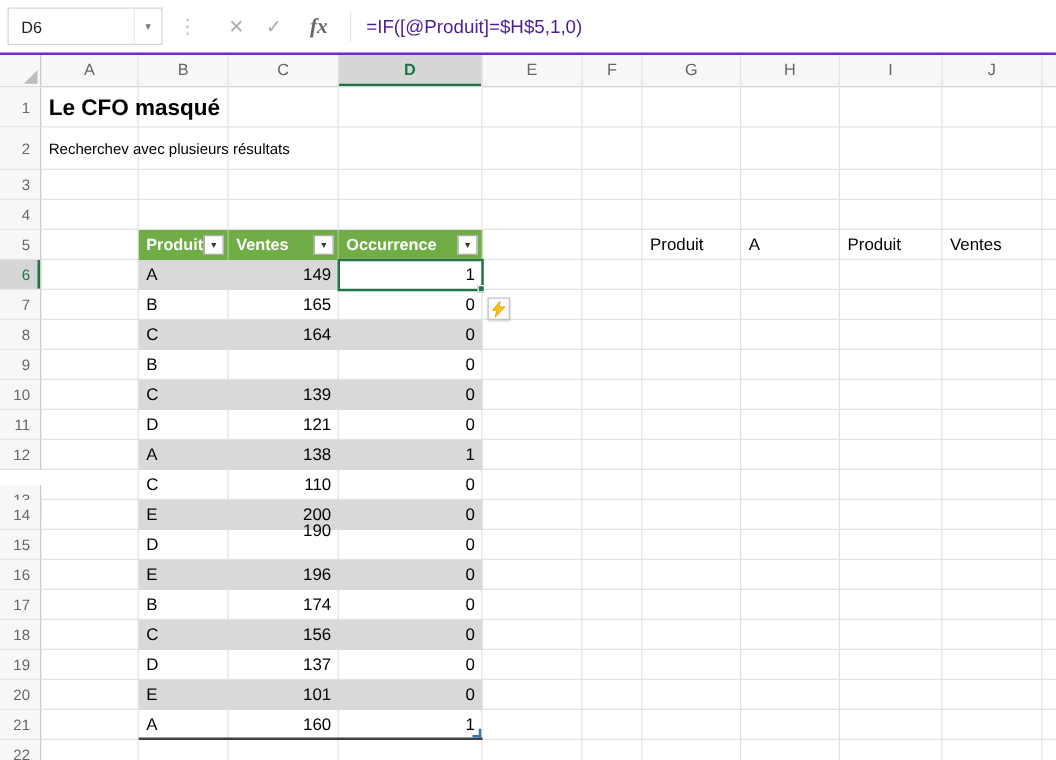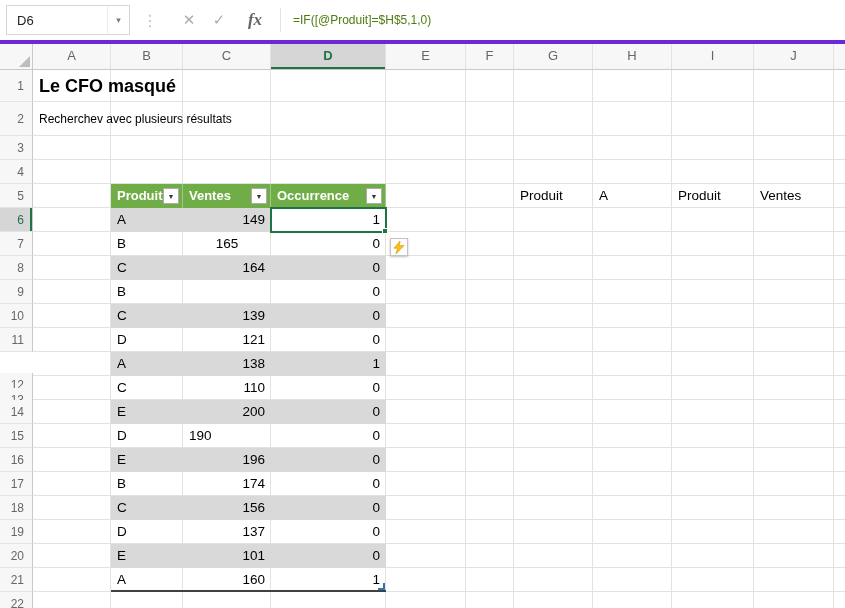--- a/index.html
+++ b/index.html
@@ -2,33 +2,33 @@
 <html><head>
 <meta charset="utf-8">
 <style>
   * { box-sizing: border-box; margin: 0; padding: 0; }
   html,body { width:845px; height:608px; overflow:hidden; background:#fff;
     font-family:"Liberation Sans","DejaVu Sans",sans-serif; }
   .app { position:relative; width:845px; height:608px; background:#fff; }
 
   
   .fbar { position:absolute; top:0; left:0; width:845px; height:44px; background:#fff;
-    border-bottom:4px solid #6d28d9; display:flex; align-items:center; }
+    border-bottom:2px solid #6d28d9; display:flex; align-items:center; }
   .namebox { margin-left:6px; width:124px; height:30px; border:1px solid #D6D6D6;
     display:flex; align-items:center; font-size:13px; color:#222; background:#fff; }
   .namebox .val { flex:1; padding-left:10px; }
   .nb-dd { width:22px; height:100%; display:flex; align-items:center; justify-content:center;
     color:#7a7a7a; font-size:9px; border-left:1px solid #ECECEC; cursor:default; }
   .dots { color:#C2C2C2; font-size:16px; margin:0 16px 0 12px; }
   .fbtn { width:30px; height:30px; text-align:center; font-size:15px; color:#ABABAB;
     background:none; border:none; cursor:default; }
   .fbtn.fx { font-family:"Liberation Serif","DejaVu Serif",serif; font-style:italic;
     font-weight:bold; color:#666; font-size:17px; margin-left:6px; }
   .fdiv { width:1px; height:24px; background:#E3E3E3; margin:0 12px 0 10px; }
-  .fml { font-size:12px; color:#4d7c0f; white-space:nowrap; }
+  .fml { font-size:15px; color:#4c1d95; white-space:nowrap; }
 
   
   .colhdr { position:absolute; top:44px; left:0; width:845px; height:26px; display:flex;
     background:#F7F7F7; border-bottom:1px solid #C9C9C9; }
   .corner { width:33px; height:100%; position:relative; background:#F7F7F7;
     border-right:1px solid #C9C9C9; }
   .corner-tri { position:absolute; right:2px; bottom:2px; width:0; height:0;
     border-left:11px solid transparent; border-bottom:11px solid #BDBDBD; }
   .ch { height:100%; line-height:24px; text-align:center; font-size:13px; color:#666;
     border-right:1px solid #E3E3E3; }
@@ -141,21 +141,21 @@
       <div class="thead" style="left: 111px; width: 72px; top: 114px;"><span>Produit</span><div class="filterbtn">▼</div></div>
       <div class="thead" style="left: 183px; width: 88px; top: 114px;"><span>Ventes</span><div class="filterbtn">▼</div></div>
       <div class="thead" style="left: 271px; width: 115px; top: 114px;"><span>Occurrence</span><div class="filterbtn">▼</div></div>
       <div class="selbox" style="left: 270px; top: 137px; width: 117px; height: 26px;"></div>
       <div class="cellv title" style="left: 33px; width: 78px; top: 0px; height: 32px; line-height: 32px; text-align: left;">Le CFO masqué</div>
       <div class="cellv subtitle" style="left: 33px; width: 78px; top: 32px; height: 34px; line-height: 34px; text-align: left;">Recherchev avec plusieurs résultats</div>
       <div class="cellv" style="left: 111px; width: 72px; top: 138px; height: 24px; line-height: 24px; text-align: left;">A</div>
       <div class="cellv" style="left: 183px; width: 88px; top: 138px; height: 24px; line-height: 24px; text-align: right;">149</div>
       <div class="cellv" style="left: 271px; width: 115px; top: 138px; height: 24px; line-height: 24px; text-align: right;">1</div>
       <div class="cellv" style="left: 111px; width: 72px; top: 162px; height: 24px; line-height: 24px; text-align: left;">B</div>
-      <div class="cellv" style="left: 183px; width: 88px; top: 162px; height: 24px; line-height: 24px; text-align: center;">165</div>
+      <div class="cellv" style="left: 183px; width: 88px; top: 162px; height: 24px; line-height: 24px; text-align: right;">165</div>
       <div class="cellv" style="left: 271px; width: 115px; top: 162px; height: 24px; line-height: 24px; text-align: right;">0</div>
       <div class="cellv" style="left: 111px; width: 72px; top: 186px; height: 24px; line-height: 24px; text-align: left;">C</div>
       <div class="cellv" style="left: 183px; width: 88px; top: 186px; height: 24px; line-height: 24px; text-align: right;">164</div>
       <div class="cellv" style="left: 271px; width: 115px; top: 186px; height: 24px; line-height: 24px; text-align: right;">0</div>
       <div class="cellv" style="left: 111px; width: 72px; top: 210px; height: 24px; line-height: 24px; text-align: left;">B</div>
       <div class="cellv" style="left: 271px; width: 115px; top: 210px; height: 24px; line-height: 24px; text-align: right;">0</div>
       <div class="cellv" style="left: 111px; width: 72px; top: 234px; height: 24px; line-height: 24px; text-align: left;">C</div>
       <div class="cellv" style="left: 183px; width: 88px; top: 234px; height: 24px; line-height: 24px; text-align: right;">139</div>
       <div class="cellv" style="left: 271px; width: 115px; top: 234px; height: 24px; line-height: 24px; text-align: right;">0</div>
       <div class="cellv" style="left: 111px; width: 72px; top: 258px; height: 24px; line-height: 24px; text-align: left;">D</div>
@@ -164,21 +164,21 @@
       <div class="cellv" style="left: 111px; width: 72px; top: 282px; height: 24px; line-height: 24px; text-align: left;">A</div>
       <div class="cellv" style="left: 183px; width: 88px; top: 282px; height: 24px; line-height: 24px; text-align: right;">138</div>
       <div class="cellv" style="left: 271px; width: 115px; top: 282px; height: 24px; line-height: 24px; text-align: right;">1</div>
       <div class="cellv" style="left: 111px; width: 72px; top: 306px; height: 24px; line-height: 24px; text-align: left;">C</div>
       <div class="cellv" style="left: 183px; width: 88px; top: 306px; height: 24px; line-height: 24px; text-align: right;">110</div>
       <div class="cellv" style="left: 271px; width: 115px; top: 306px; height: 24px; line-height: 24px; text-align: right;">0</div>
       <div class="cellv" style="left: 111px; width: 72px; top: 330px; height: 24px; line-height: 24px; text-align: left;">E</div>
       <div class="cellv" style="left: 183px; width: 88px; top: 330px; height: 24px; line-height: 24px; text-align: right;">200</div>
       <div class="cellv" style="left: 271px; width: 115px; top: 330px; height: 24px; line-height: 24px; text-align: right;">0</div>
       <div class="cellv" style="left: 111px; width: 72px; top: 354px; height: 24px; line-height: 24px; text-align: left;">D</div>
-      <div class="cellv" style="left: 183px; width: 88px; top: 354px; height: 24px; line-height: 24px; text-align: left;">190</div>
+      <div class="cellv" style="left: 183px; width: 88px; top: 343px; height: 24px; line-height: 24px; text-align: right;">190</div>
       <div class="cellv" style="left: 271px; width: 115px; top: 354px; height: 24px; line-height: 24px; text-align: right;">0</div>
       <div class="cellv" style="left: 111px; width: 72px; top: 378px; height: 24px; line-height: 24px; text-align: left;">E</div>
       <div class="cellv" style="left: 183px; width: 88px; top: 378px; height: 24px; line-height: 24px; text-align: right;">196</div>
       <div class="cellv" style="left: 271px; width: 115px; top: 378px; height: 24px; line-height: 24px; text-align: right;">0</div>
       <div class="cellv" style="left: 111px; width: 72px; top: 402px; height: 24px; line-height: 24px; text-align: left;">B</div>
       <div class="cellv" style="left: 183px; width: 88px; top: 402px; height: 24px; line-height: 24px; text-align: right;">174</div>
       <div class="cellv" style="left: 271px; width: 115px; top: 402px; height: 24px; line-height: 24px; text-align: right;">0</div>
       <div class="cellv" style="left: 111px; width: 72px; top: 426px; height: 24px; line-height: 24px; text-align: left;">C</div>
       <div class="cellv" style="left: 183px; width: 88px; top: 426px; height: 24px; line-height: 24px; text-align: right;">156</div>
       <div class="cellv" style="left: 271px; width: 115px; top: 426px; height: 24px; line-height: 24px; text-align: right;">0</div>
@@ -207,21 +207,21 @@
       <div class="rh" style="top: 32px; height: 34px; line-height: 34px;">2</div>
       <div class="rh" style="top: 66px; height: 24px; line-height: 24px;">3</div>
       <div class="rh" style="top: 90px; height: 24px; line-height: 24px;">4</div>
       <div class="rh" style="top: 114px; height: 24px; line-height: 24px;">5</div>
       <div class="rh sel" style="top: 138px; height: 24px; line-height: 24px;">6</div>
       <div class="rh" style="top: 162px; height: 24px; line-height: 24px;">7</div>
       <div class="rh" style="top: 186px; height: 24px; line-height: 24px;">8</div>
       <div class="rh" style="top: 210px; height: 24px; line-height: 24px;">9</div>
       <div class="rh" style="top: 234px; height: 24px; line-height: 24px;">10</div>
       <div class="rh" style="top: 258px; height: 24px; line-height: 24px;">11</div>
-      <div class="rh" style="top: 282px; height: 24px; line-height: 24px; margin-top: 21px;">12</div>
+      <div class="rh" style="top: 282px; height: 24px; line-height: 24px;">12</div>
       <div class="rh" style="top: 306px; height: 24px; line-height: 24px; margin-top: 12px;">13</div>
       <div class="rh" style="top: 330px; height: 24px; line-height: 24px;">14</div>
       <div class="rh" style="top: 354px; height: 24px; line-height: 24px;">15</div>
       <div class="rh" style="top: 378px; height: 24px; line-height: 24px;">16</div>
       <div class="rh" style="top: 402px; height: 24px; line-height: 24px;">17</div>
       <div class="rh" style="top: 426px; height: 24px; line-height: 24px;">18</div>
       <div class="rh" style="top: 450px; height: 24px; line-height: 24px;">19</div>
       <div class="rh" style="top: 474px; height: 24px; line-height: 24px;">20</div>
       <div class="rh" style="top: 498px; height: 24px; line-height: 24px;">21</div>
       <div class="rh" style="top: 522px; height: 24px; line-height: 24px;">22</div>

